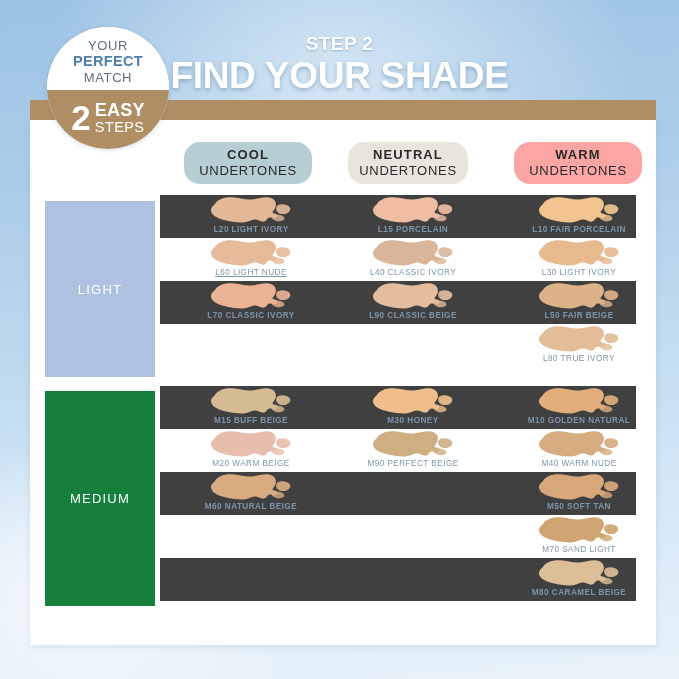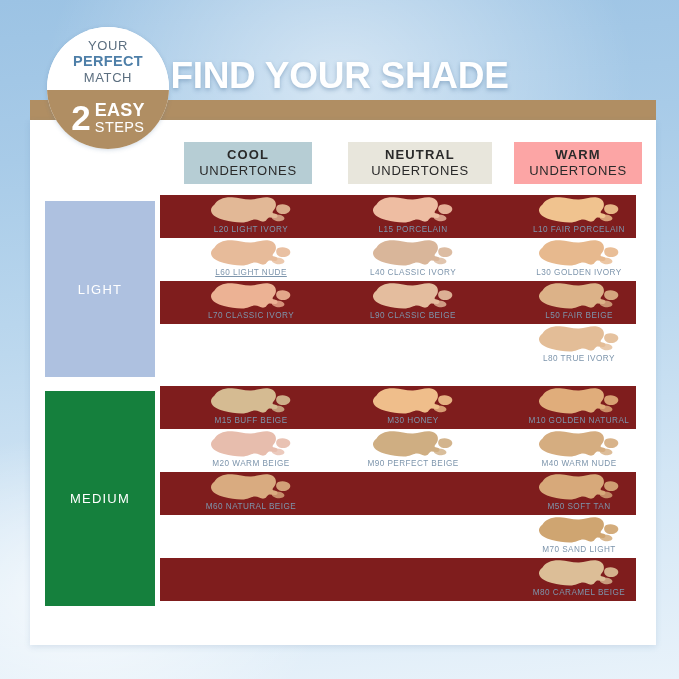--- a/index.html
+++ b/index.html
@@ -74,44 +74,44 @@
   .b-perfect{ font-size: 14.5px; font-weight: bold; color: #4e7fa8; letter-spacing: 0.3px; line-height: 17px; }
   .b-match  { font-size: 13px; color: #5c6f80; letter-spacing: 0.6px; line-height: 16px; }
   .b-num    { font-size: 35px; font-weight: bold; color: #ffffff; line-height: 34px; }
   .b-stack  { display: flex; flex-direction: column; line-height: 1; }
   .b-easy   { font-size: 18px; font-weight: bold; color: #ffffff; letter-spacing: 0.2px; }
   .b-steps  { font-size: 14.5px; color: #ffffff; letter-spacing: 0.4px; margin-top: 1px; }
 
   
   .col-head {
     position: absolute; top: 142px; height: 42px;
-    display: flex; flex-direction: column; align-items: center; justify-content: center;
+    display: flex; flex-direction: column; align-items: center; justify-content: center; border-radius: 16px;
   }
   .col-head .ch-top { font-size: 13px; font-weight: bold; color: #2a2a2a; letter-spacing: 1.1px; line-height: 16px; }
   .col-head .ch-bot { font-size: 13px; color: #2a2a2a; letter-spacing: 0.7px; line-height: 16px; }
   #ch0 { left: 184px; width: 128px; background: #b6cdd4; }
-  #ch1 { left: 348px; width: 144px; background: #e8e6dc; }
+  #ch1 { left: 348px; width: 120px; background: #e8e6dc; }
   #ch2 { left: 514px; width: 128px; background: #e5b49c; }
 
   
   .side-label {
     position: absolute; left: 45px; width: 110px;
     background: #aec1e0;
     display: flex; align-items: center; justify-content: center;
     color: #ffffff; font-size: 13px; letter-spacing: 1.2px;
   }
   #side-light  { top: 201px; height: 176px; }
   #side-medium { top: 391px; height: 215px; }
 
   
   .grid { position: absolute; left: 160px; top: 195px; width: 476px; height: 415px; }
   .grid-row {
     position: absolute; left: 0; width: 476px; height: 43px;
   }
-  .grid-row.striped { background: #7f1d1d; }
+  .grid-row.striped { background: #404040; font-weight: bold; }
 
   .cell {
     position: absolute; top: 0; width: 150px; height: 43px;
   }
   .cell.c0 { left: 16px; }
   .cell.c1 { left: 178px; }
   .cell.c2 { left: 344px; }
 
   .swatch-wrap {
     position: absolute; left: 50%; transform: translateX(-50%);
@@ -123,20 +123,21 @@
     position: absolute; left: 0; width: 150px; top: 30px;
     text-align: center;
     font-size: 8.2px; color: #7d95ac; letter-spacing: 0.45px;
     white-space: nowrap;
   }
 </style>
 </head>
 <body>
 
 <div class="header-wrap">
+  <div class="step-label">STEP 2</div>
   <div class="main-title">FIND YOUR SHADE</div>
 </div>
 
 <div class="tan-band"></div>
 
 <div class="card"></div>
 
 <div class="badge">
   <div class="badge-top">
     <div class="b-your">YOUR</div>
@@ -223,21 +224,21 @@
         <div class="shade-name" style="color: rgb(125, 149, 172);">L40 CLASSIC IVORY</div>
       </div>
       <div class="cell c2">
         <div class="swatch-wrap">
           <svg viewBox="0 0 86 30" xmlns="http://www.w3.org/2000/svg">
             <path fill="#e7b98e" d="M6.5,9.5 C9,4.5 16,1.8 24,2.2 C31,2.5 36,4.6 43,4.4 C50,4.2 55,1.6 61,2.6 C66.5,3.5 68.5,7.5 67.8,11.2 C67.2,14.3 64.8,15.6 64.6,17.1 C64.4,18.8 67,18.2 68.6,19.3 C70.2,20.4 69.6,22.6 67.6,23.0 C65.2,23.5 62.4,22.0 60.6,22.8 C58.8,23.6 58.6,26.2 55.8,26.6 C52.6,27.0 50.4,24.6 47.0,24.6 C43.4,24.6 41.0,27.2 36.0,27.4 C29.0,27.7 22.5,26.6 16.0,25.0 C9.0,23.3 4.2,20.6 3.2,16.6 C2.4,13.4 4.2,11.6 6.5,9.5 Z"></path>
             <path fill="#e7b98e" opacity="0.92" d="M70.2,10.0 C74.0,8.4 79.2,9.2 81.4,11.8 C83.4,14.2 82.0,17.2 78.6,18.4 C75.0,19.7 70.6,18.8 69.0,16.4 C67.6,14.3 68.0,11.0 70.2,10.0 Z"></path>
             <path fill="#e7b98e" opacity="0.80" d="M66.0,19.8 C70.0,19.0 75.0,20.2 76.2,22.6 C77.2,24.7 74.6,26.4 71.0,26.2 C67.2,26.0 64.0,24.4 63.8,22.4 C63.7,20.9 64.6,20.1 66.0,19.8 Z"></path>
           </svg>
         </div>
-        <div class="shade-name" style="color: rgb(125, 149, 172);">L30 GOLDEN IVORY</div>
+        <div class="shade-name" style="color: rgb(125, 149, 172);">L30 LIGHT IVORY</div>
       </div>
     </div>
     <div class="grid-row striped" style="top: 86px;">
       <div class="cell c0">
         <div class="swatch-wrap">
           <svg viewBox="0 0 86 30" xmlns="http://www.w3.org/2000/svg">
             <path fill="#ecb294" d="M6.5,9.5 C9,4.5 16,1.8 24,2.2 C31,2.5 36,4.6 43,4.4 C50,4.2 55,1.6 61,2.6 C66.5,3.5 68.5,7.5 67.8,11.2 C67.2,14.3 64.8,15.6 64.6,17.1 C64.4,18.8 67,18.2 68.6,19.3 C70.2,20.4 69.6,22.6 67.6,23.0 C65.2,23.5 62.4,22.0 60.6,22.8 C58.8,23.6 58.6,26.2 55.8,26.6 C52.6,27.0 50.4,24.6 47.0,24.6 C43.4,24.6 41.0,27.2 36.0,27.4 C29.0,27.7 22.5,26.6 16.0,25.0 C9.0,23.3 4.2,20.6 3.2,16.6 C2.4,13.4 4.2,11.6 6.5,9.5 Z"></path>
             <path fill="#ecb294" opacity="0.92" d="M70.2,10.0 C74.0,8.4 79.2,9.2 81.4,11.8 C83.4,14.2 82.0,17.2 78.6,18.4 C75.0,19.7 70.6,18.8 69.0,16.4 C67.6,14.3 68.0,11.0 70.2,10.0 Z"></path>
             <path fill="#ecb294" opacity="0.80" d="M66.0,19.8 C70.0,19.0 75.0,20.2 76.2,22.6 C77.2,24.7 74.6,26.4 71.0,26.2 C67.2,26.0 64.0,24.4 63.8,22.4 C63.7,20.9 64.6,20.1 66.0,19.8 Z"></path>
           </svg>

